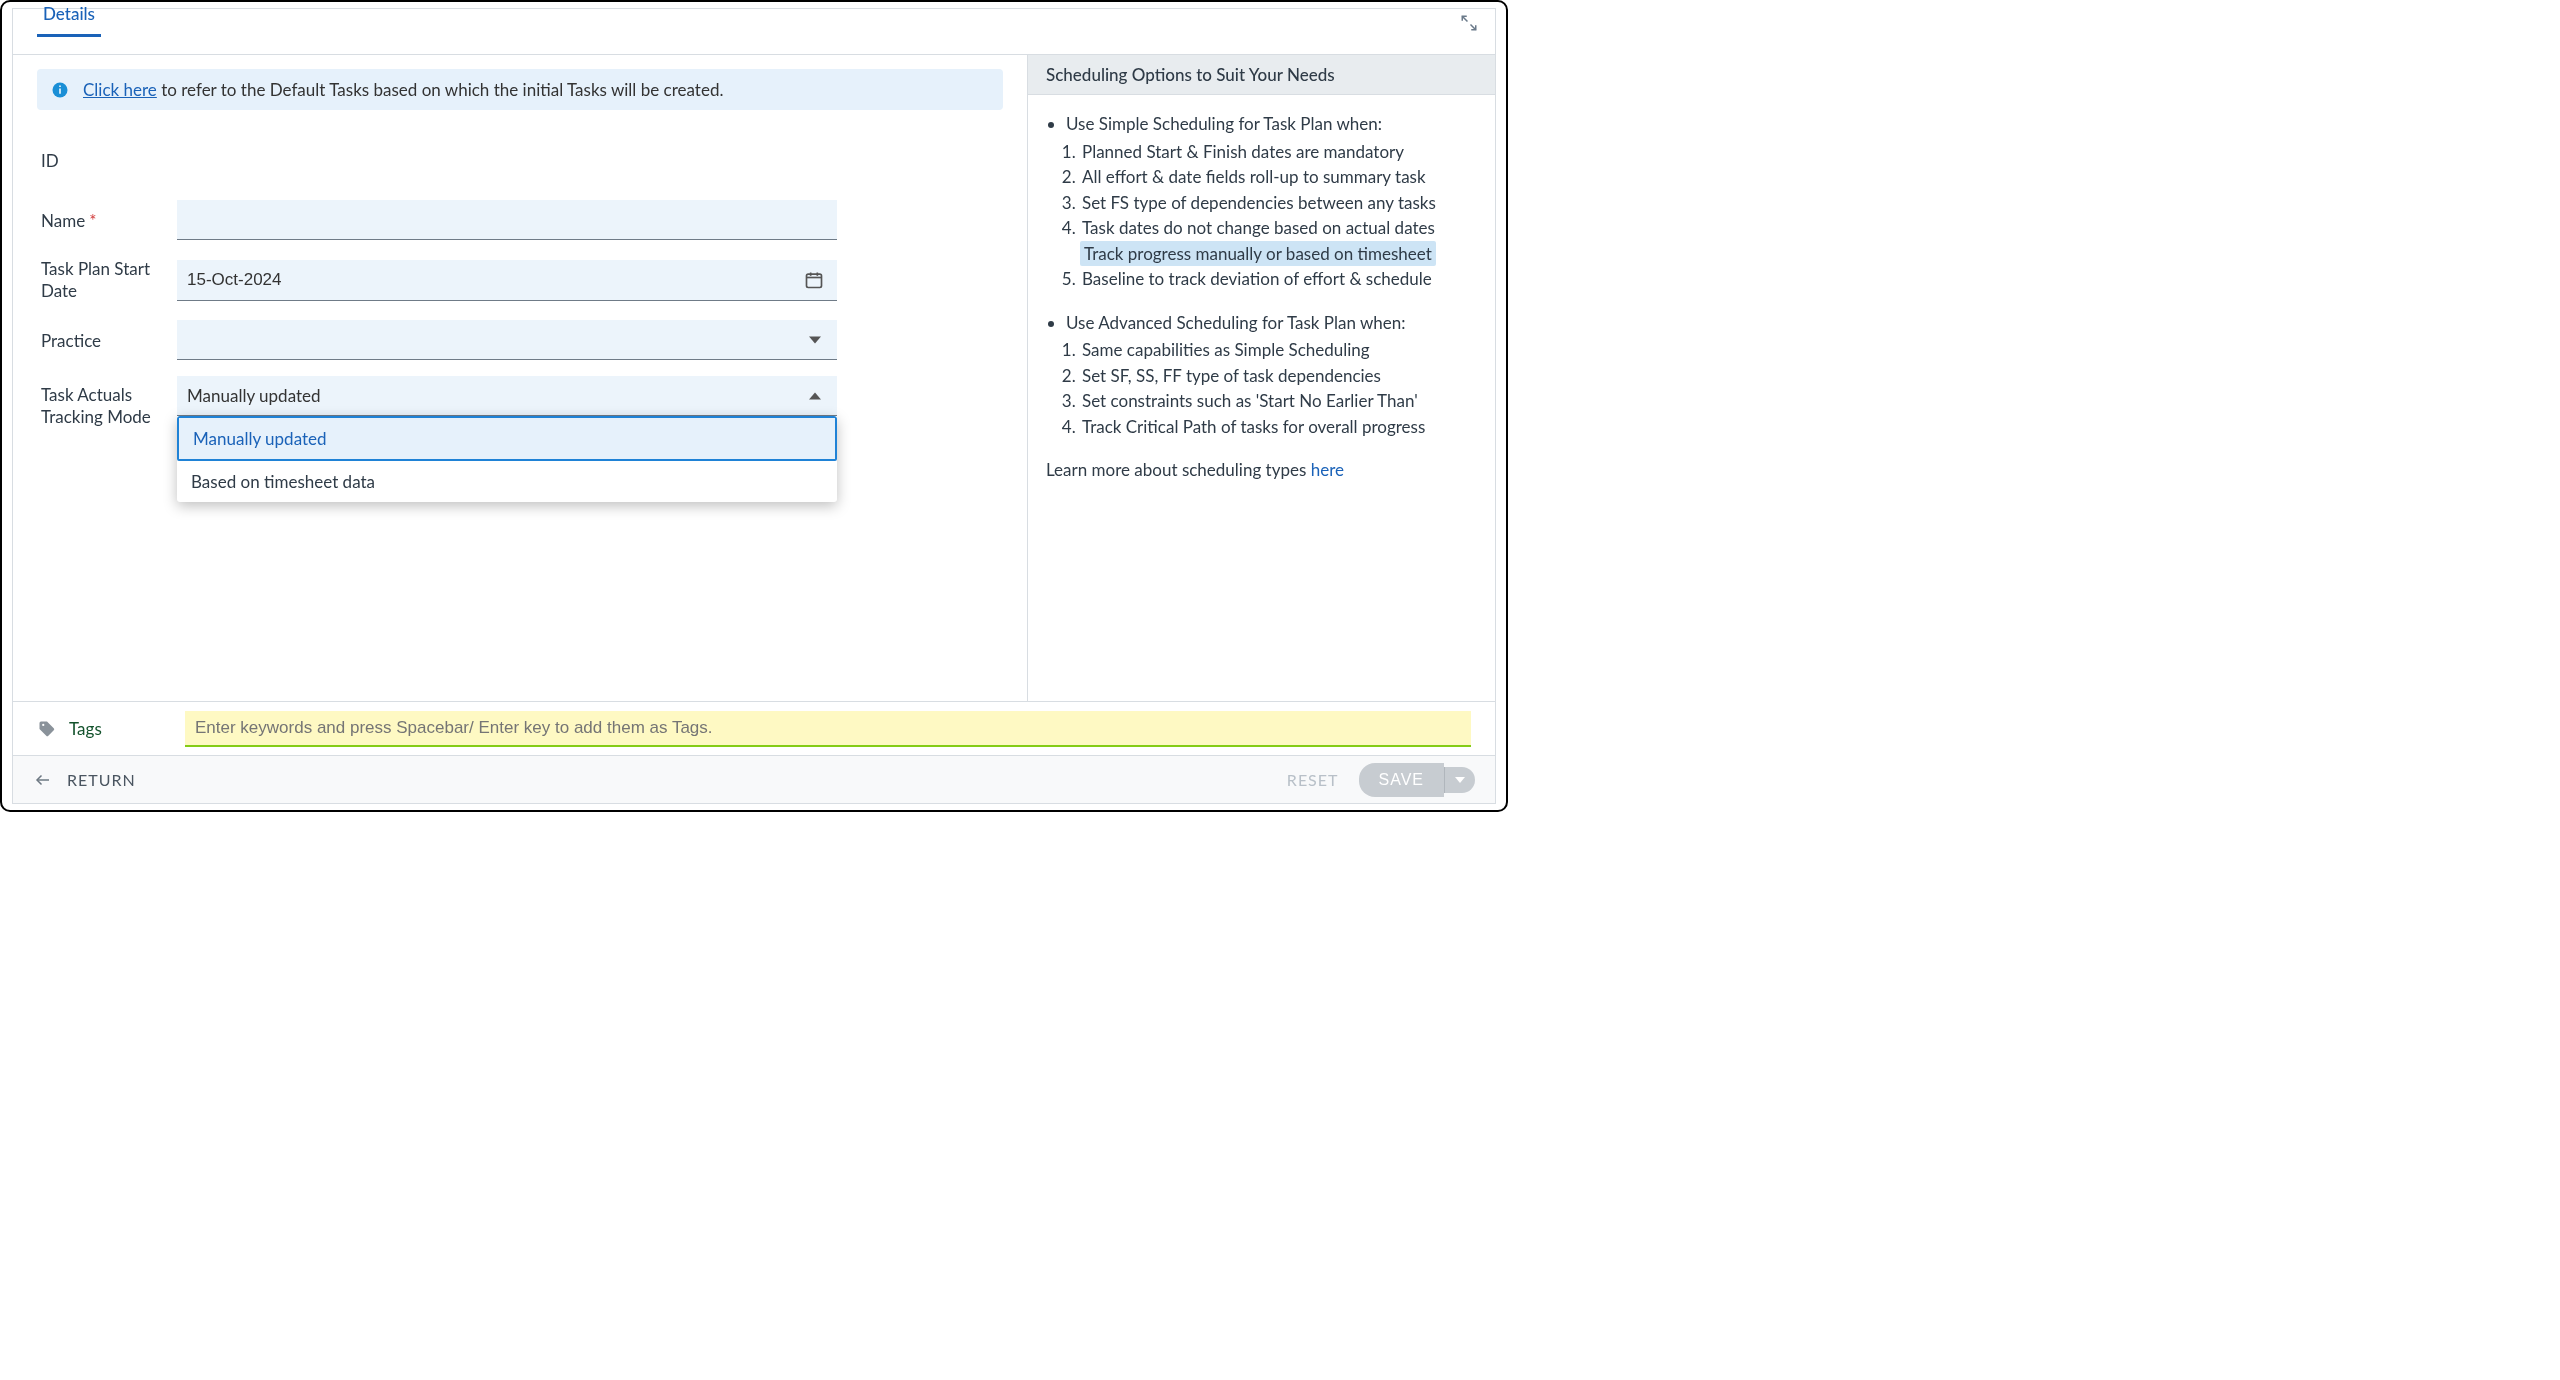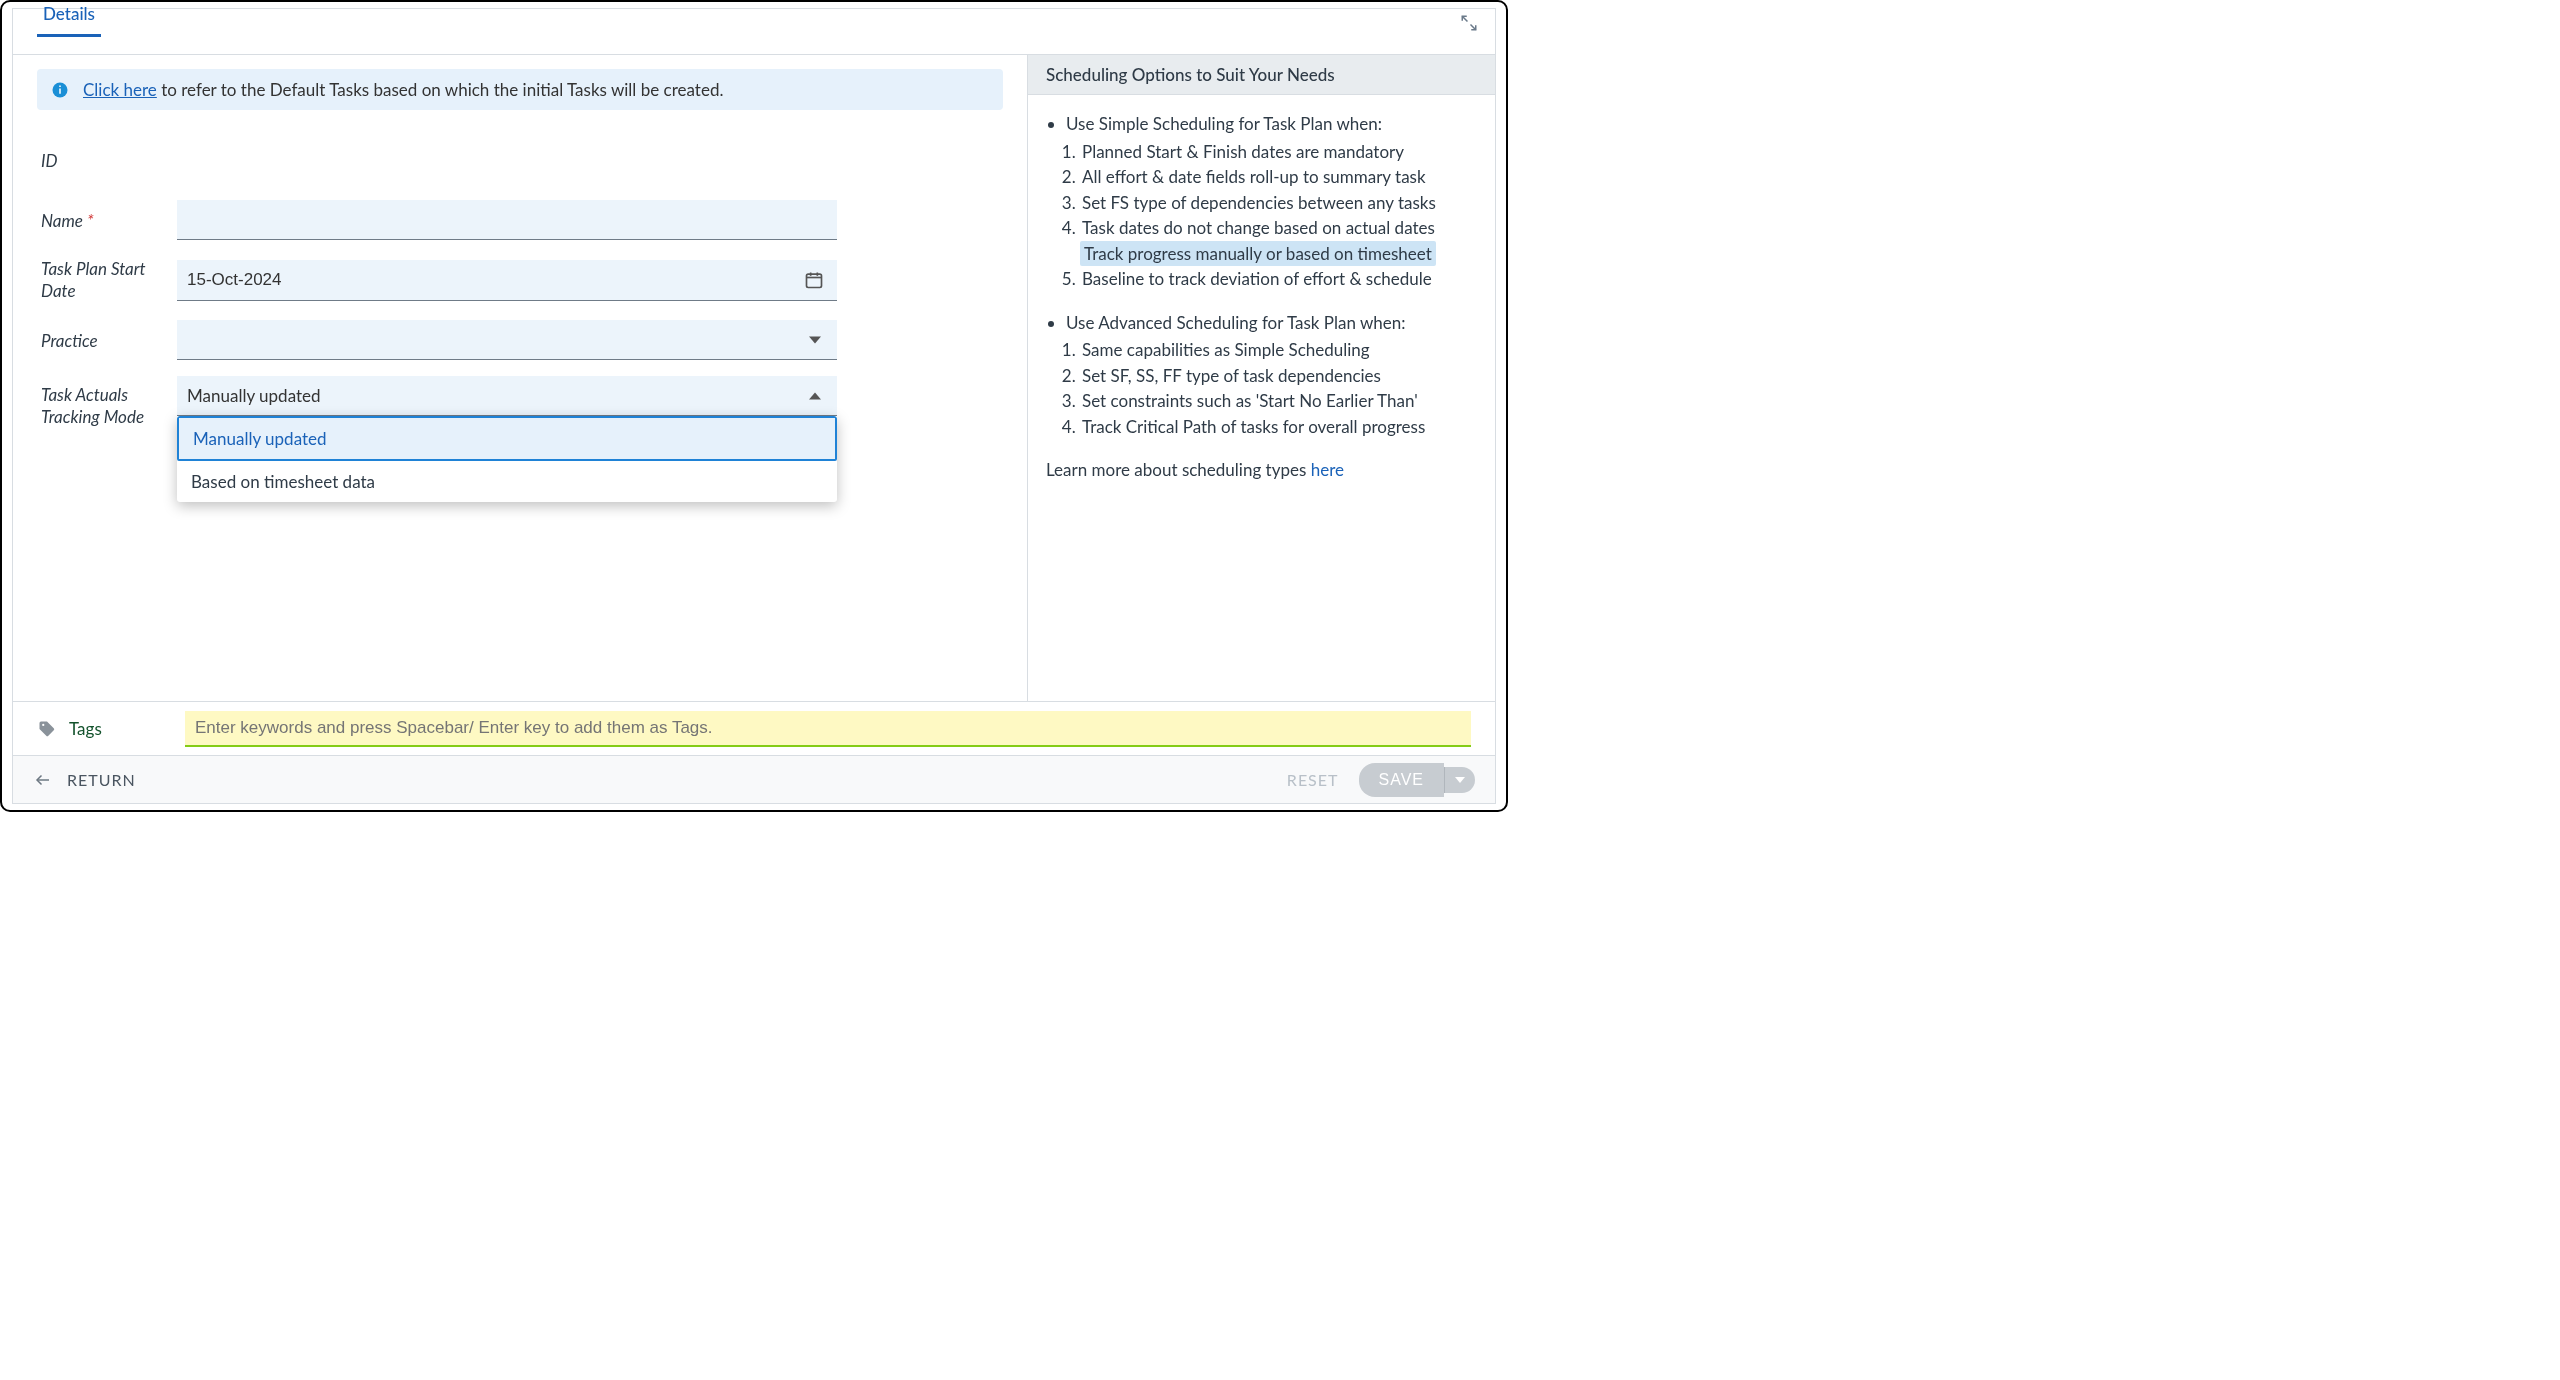--- a/index.html
+++ b/index.html
@@ -95,21 +95,20 @@
     padding: 2px 0;
   }
   .form-row.highlight {
     background: #cde4f5;
   }
   .field-label {
     width: 140px;
     font-size: 17px;
     color: #2f3b47;
     padding-left: 4px;
-    font-style: italic;
   }
   .field-label.twoline { line-height: 1.3; }
   .req-star { color: #d13a3a; margin-left: 4px; }
   .field-control {
     flex: 1;
     max-width: 660px;
     position: relative;
   }
   .txt-input, .sel-input {
     width: 100%;

